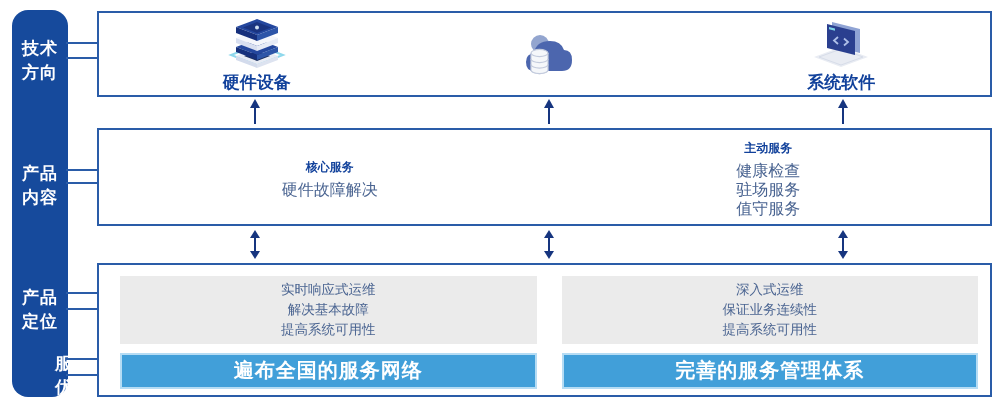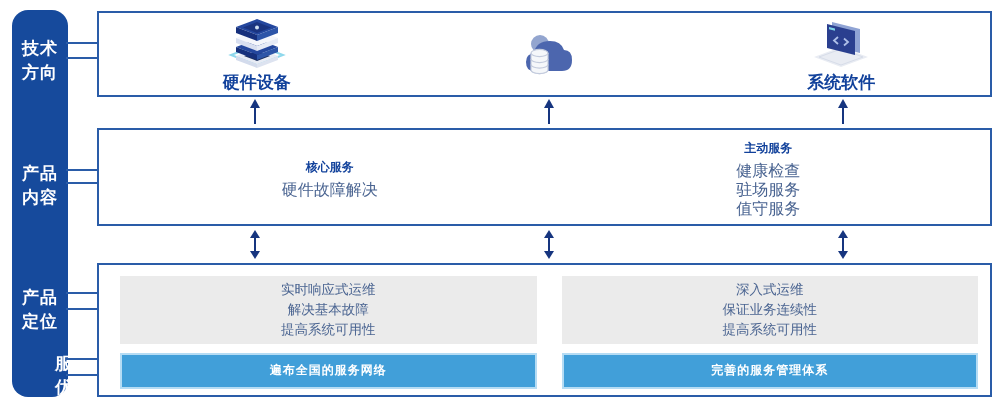--- a/index.html
+++ b/index.html
@@ -38,21 +38,21 @@
   
   .pos-col{flex:1;display:flex;flex-direction:column;min-width:0;}
   .panel{
     height:69px;background:#ebebeb;display:flex;flex-direction:column;
     align-items:center;justify-content:center;
   }
   .panel-line{color:#4a6491;font-size:13.5px;line-height:20px;}
   .banner{
     margin-top:9px;height:33px;background:#419fd9;border:2px solid #b5dcf4;
     display:flex;align-items:center;justify-content:center;
-    color:#ffffff;font-weight:700;font-size:12px;letter-spacing:1px;
+    color:#ffffff;font-weight:700;font-size:20px;letter-spacing:1px;
   }
   
   .arrow{position:absolute;width:14px;}
   svg{display:block;}
 </style>
 </head>
 <body>
 
 <div class="stage">
 

